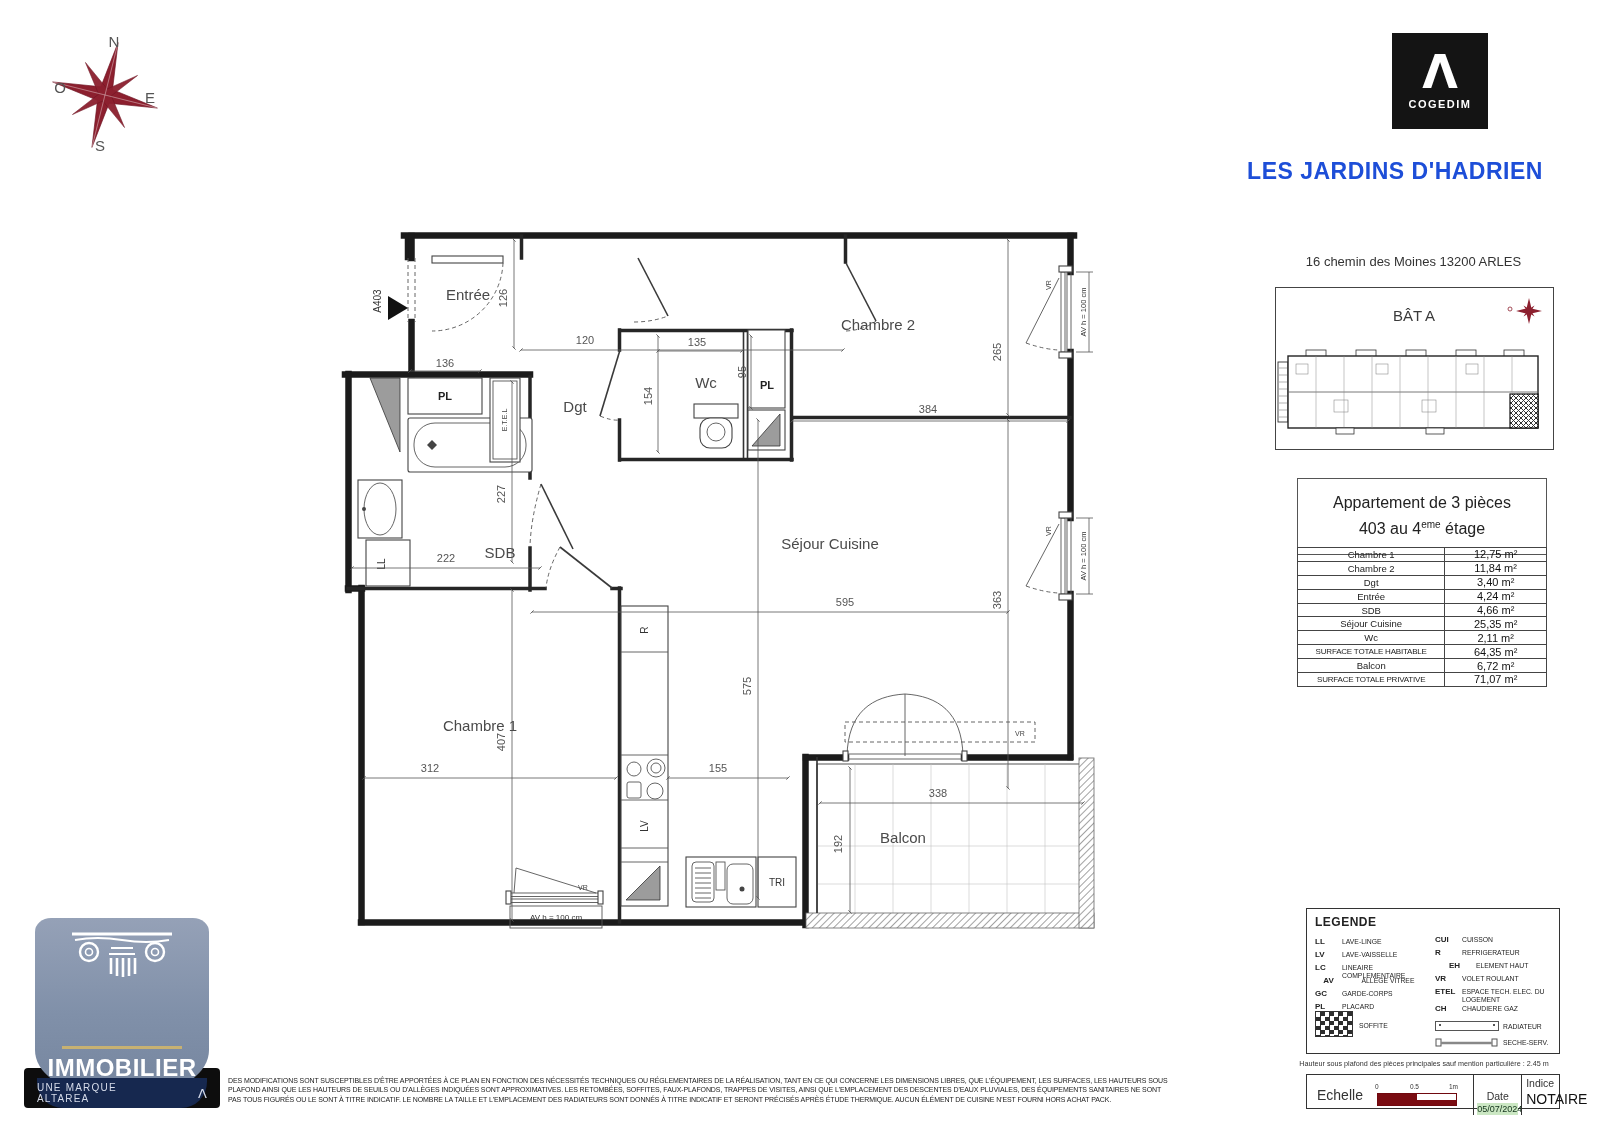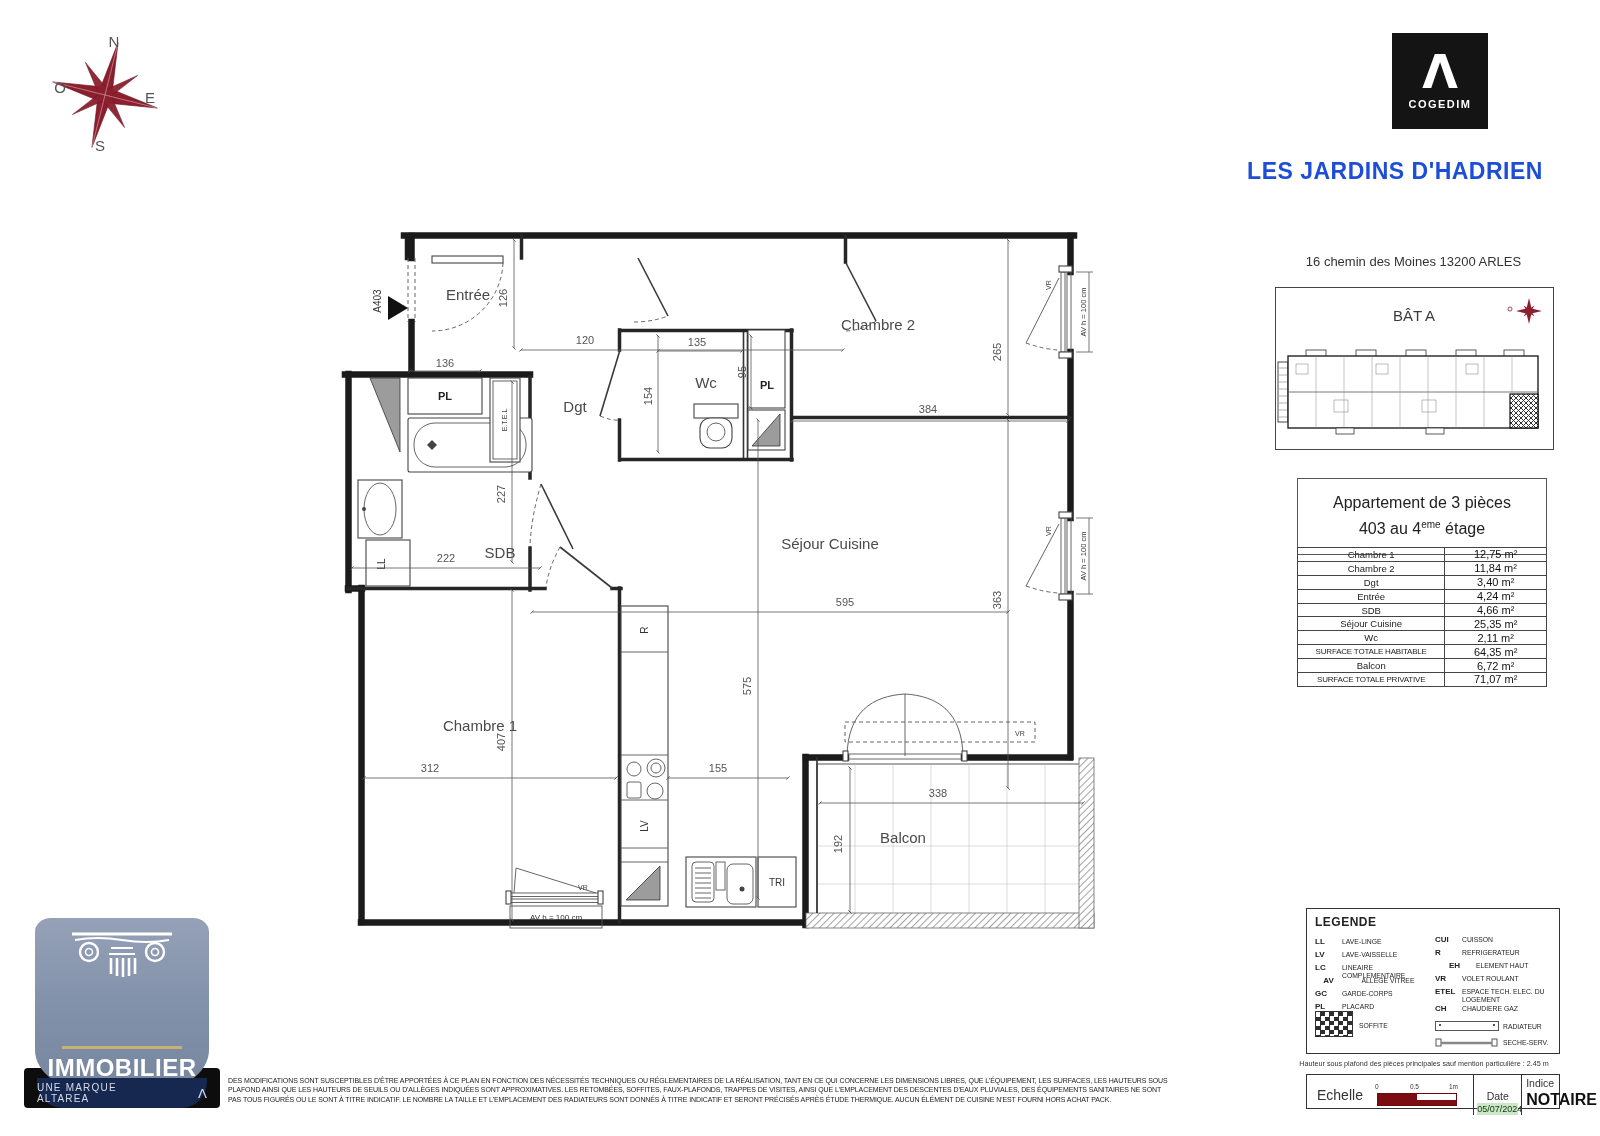--- a/index.html
+++ b/index.html
@@ -69,21 +69,21 @@
   .bar-ticks{position:absolute;top:1px;left:0;width:80px;font-size:6.5px;color:#333;}
   .bar-ticks span{position:absolute;}
   .sbar{position:absolute;left:0;top:11px;width:78px;height:11px;border:1px solid #70090f;}
   .sbar .l{position:absolute;left:0;top:0;width:50%;height:100%;background:#7a0c12;}
   .sbar .rb{position:absolute;right:0;bottom:0;width:50%;height:50%;background:#7a0c12;}
   .cell-date{border-left:1.2px solid #333;text-align:center;position:relative;}
   .cell-date .h{font-size:10.5px;color:#333;margin-top:15px;}
   .cell-date .v{font-size:9px;color:#12321a;background:#cbe7c3;margin:1px 3px 0 3px;padding:1px 0;}
   .cell-ind{border-left:1.2px solid #333;position:relative;padding-left:4px;}
   .cell-ind .h{font-size:10.5px;color:#333;margin-top:2px;}
-  .cell-ind .v{font-size:16px;font-weight:bold;color:#111;margin-top:2px;}
+  .cell-ind .v{font-size:14px;font-weight:normal;color:#111;margin-top:2px;}
 
   .disclaimer{left:228px;top:1076px;width:1040px;font-size:7px;color:#1a1a1a;
               line-height:9.3px;white-space:nowrap;letter-spacing:-0.1px;}
 
   
   .citya{left:26px;top:918px;width:192px;height:192px;}
   .citya .ribbon{position:absolute;left:-2px;top:150px;width:196px;height:40px;background:#0d0d0d;border-radius:4px;}
   .citya .shield{position:absolute;left:9px;top:0;width:174px;height:174px;
                  background:linear-gradient(180deg,#95a1b7 0%,#8090a9 55%,#76869f 100%);
                  border-radius:16px 16px 60px 60px / 14px 14px 42px 42px;

